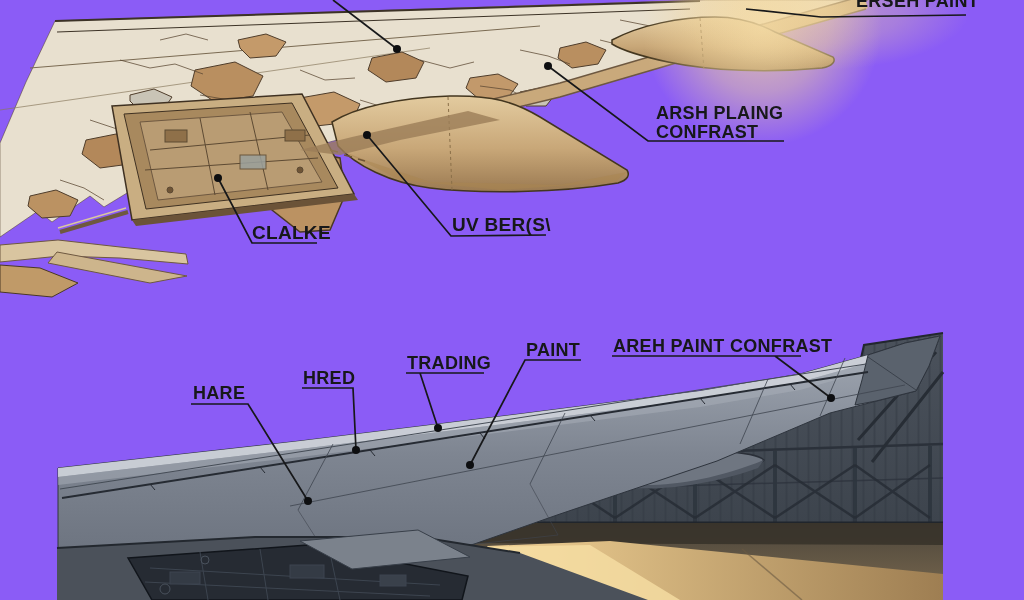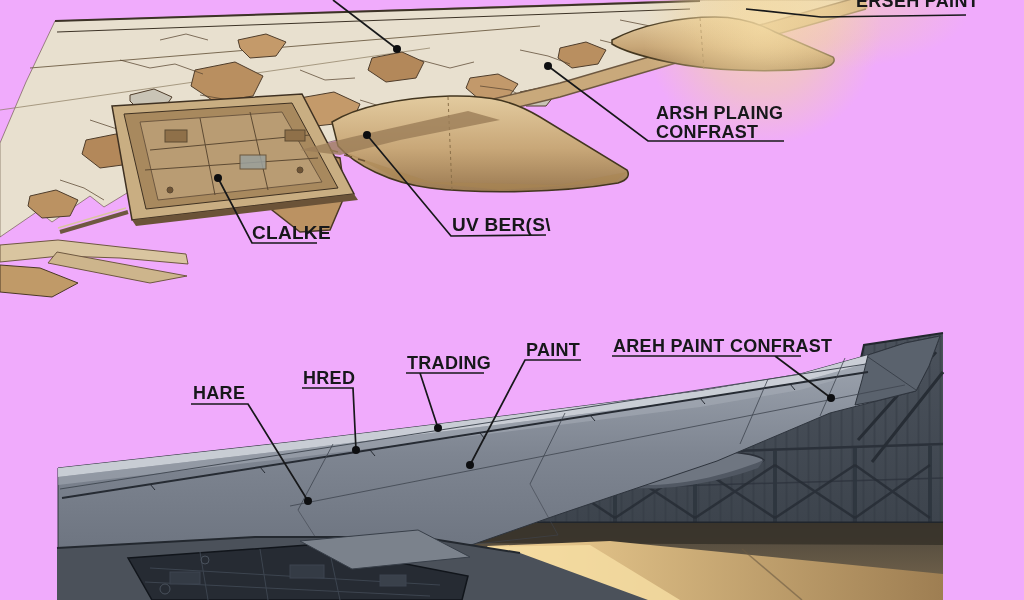--- a/index.html
+++ b/index.html
@@ -1,16 +1,16 @@
 <!DOCTYPE html>
 <html><head>
 <meta charset="utf-8">
 <style>
   html,body{margin:0;padding:0;background:#ffffff;}
-  .stage{position:relative;width:1024px;height:600px;background:#f0abfc;overflow:hidden;
+  .stage{position:relative;width:1024px;height:600px;background:#8b5cf6;overflow:hidden;
          font-family:"Liberation Sans", sans-serif;}
   svg{position:absolute;inset:0;display:block;}
   text{font-family:"Liberation Sans", sans-serif;fill:#17181a;font-weight:600;letter-spacing:.3px;}
   .lbl-lg{font-size:19px;}
   .lbl-md{font-size:18px;}
 </style>
 </head>
 <body>
 
 <div class="stage">

